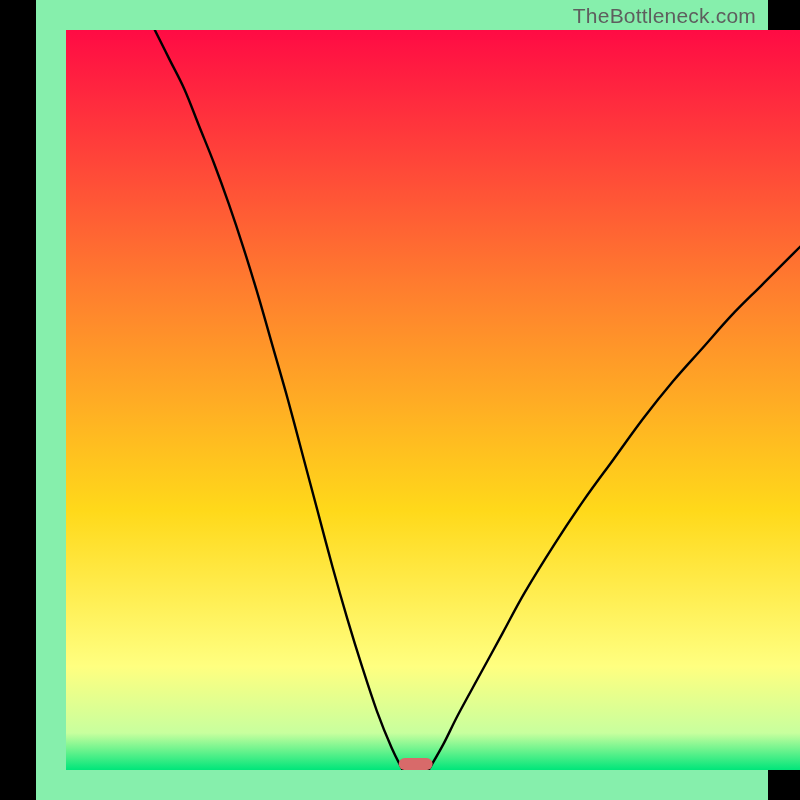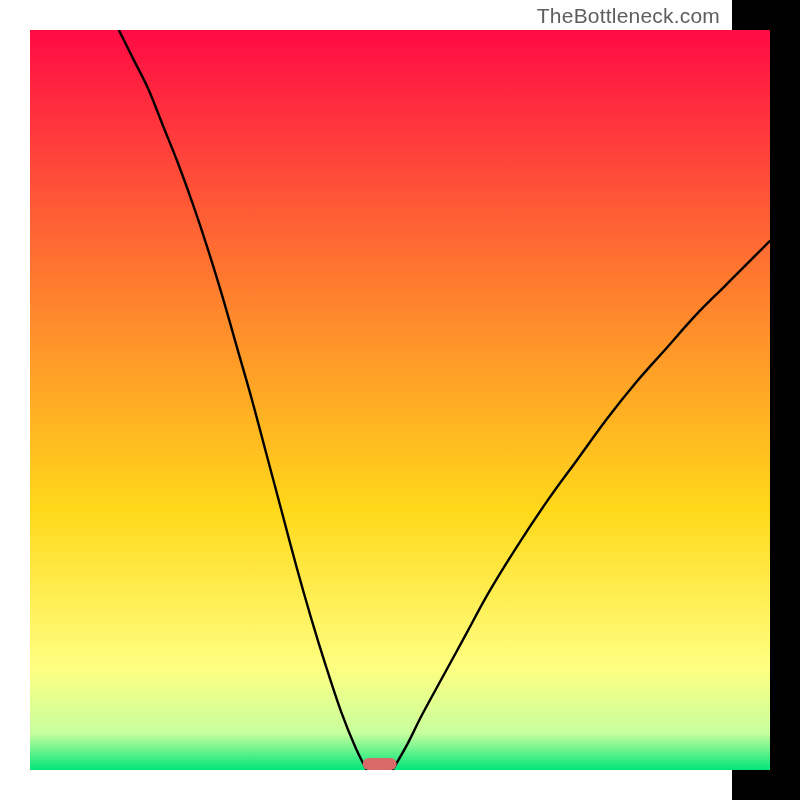--- a/index.html
+++ b/index.html
@@ -8,21 +8,22 @@
     width: 800px;
     height: 800px;
     overflow: hidden;
     background: #000;
     font-family: Arial, Helvetica, sans-serif;
   }
   .frame {
     position: relative;
     width: 732px;
     height: 800px;
-    background: #ffffff;
+    background: #86efac;
+    margin-left: 36px;
   }
   .plot {
     position: absolute;
     left: 30px;
     top: 30px;
     width: 740px;
     height: 740px;
   }
   .watermark {
     position: absolute;

